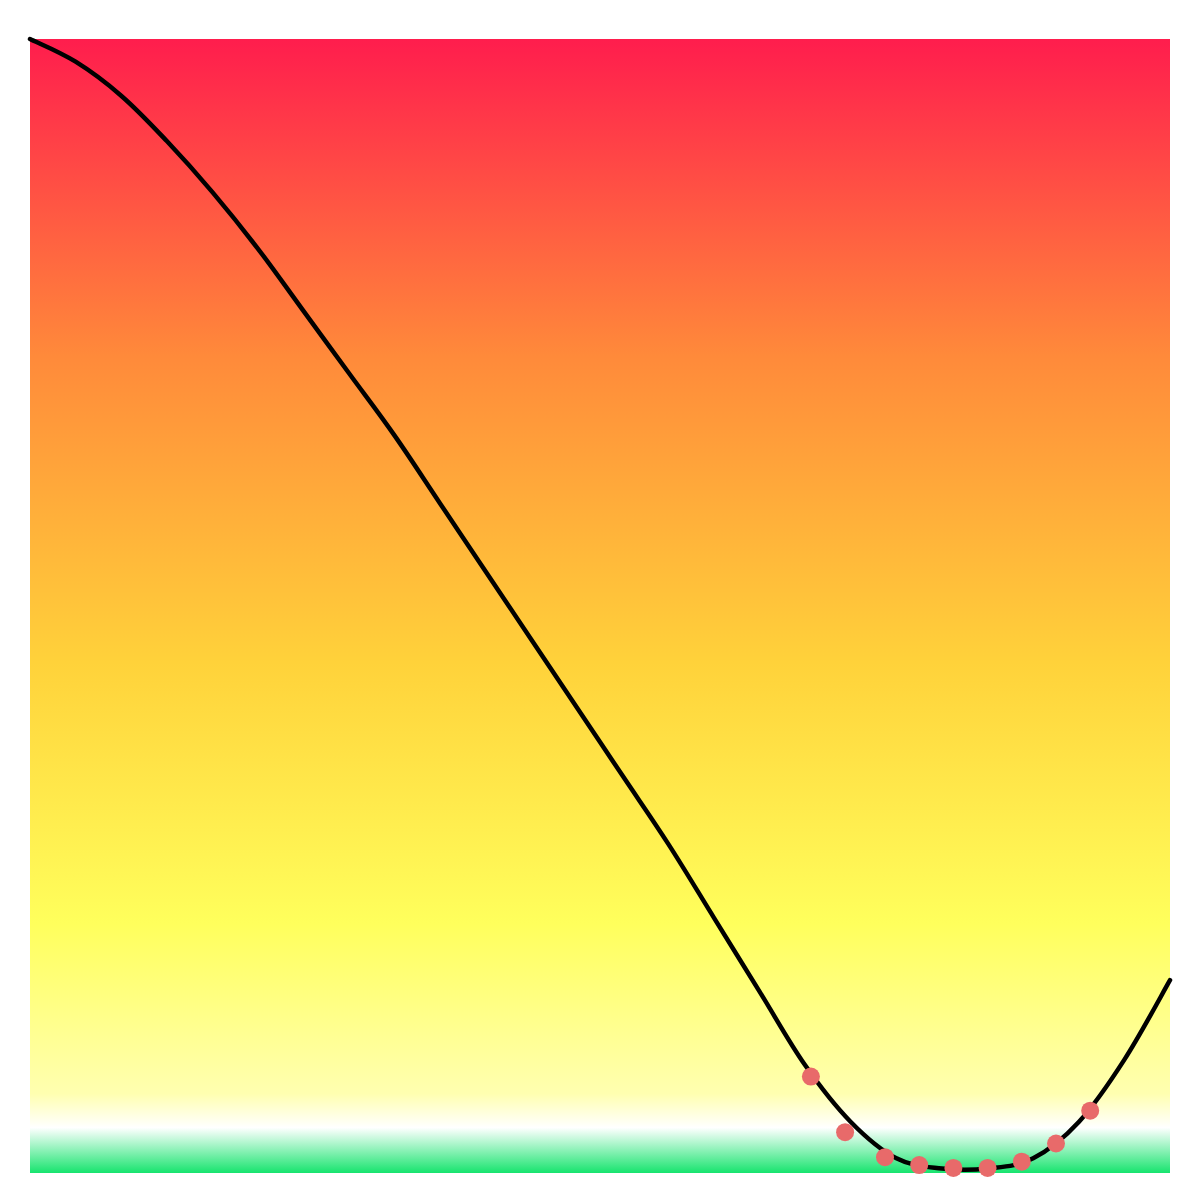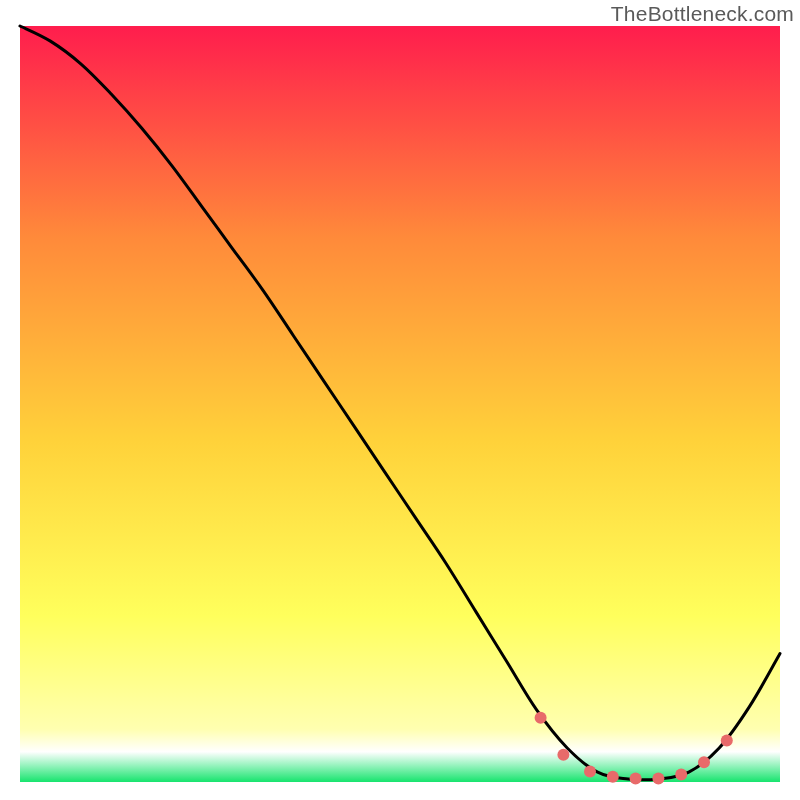--- a/index.html
+++ b/index.html
@@ -38,21 +38,20 @@
     top: 0;
     z-index: 10;
     pointer-events: none;
   }
 </style>
 </head>
 <body>
 
 <div class="stage">
 
-  <div class="watermark">TheBottleneck.com</div>
 
   <svg class="bg" width="800" height="800">
     <defs>
       <linearGradient id="grad" x1="0" y1="0" x2="0" y2="1">
         <stop id="g-top" offset="0%" stop-color="#ff1d4d"></stop>
         <stop id="g-midupper" offset="28%" stop-color="#ff8a3a"></stop>
         <stop id="g-mid" offset="55%" stop-color="#ffd23a"></stop>
         <stop id="g-midlower" offset="78%" stop-color="#ffff5c"></stop>
         <stop id="g-whiteband" offset="93%" stop-color="#ffffb0"></stop>
         <stop id="g-white" offset="96%" stop-color="#ffffff"></stop>

